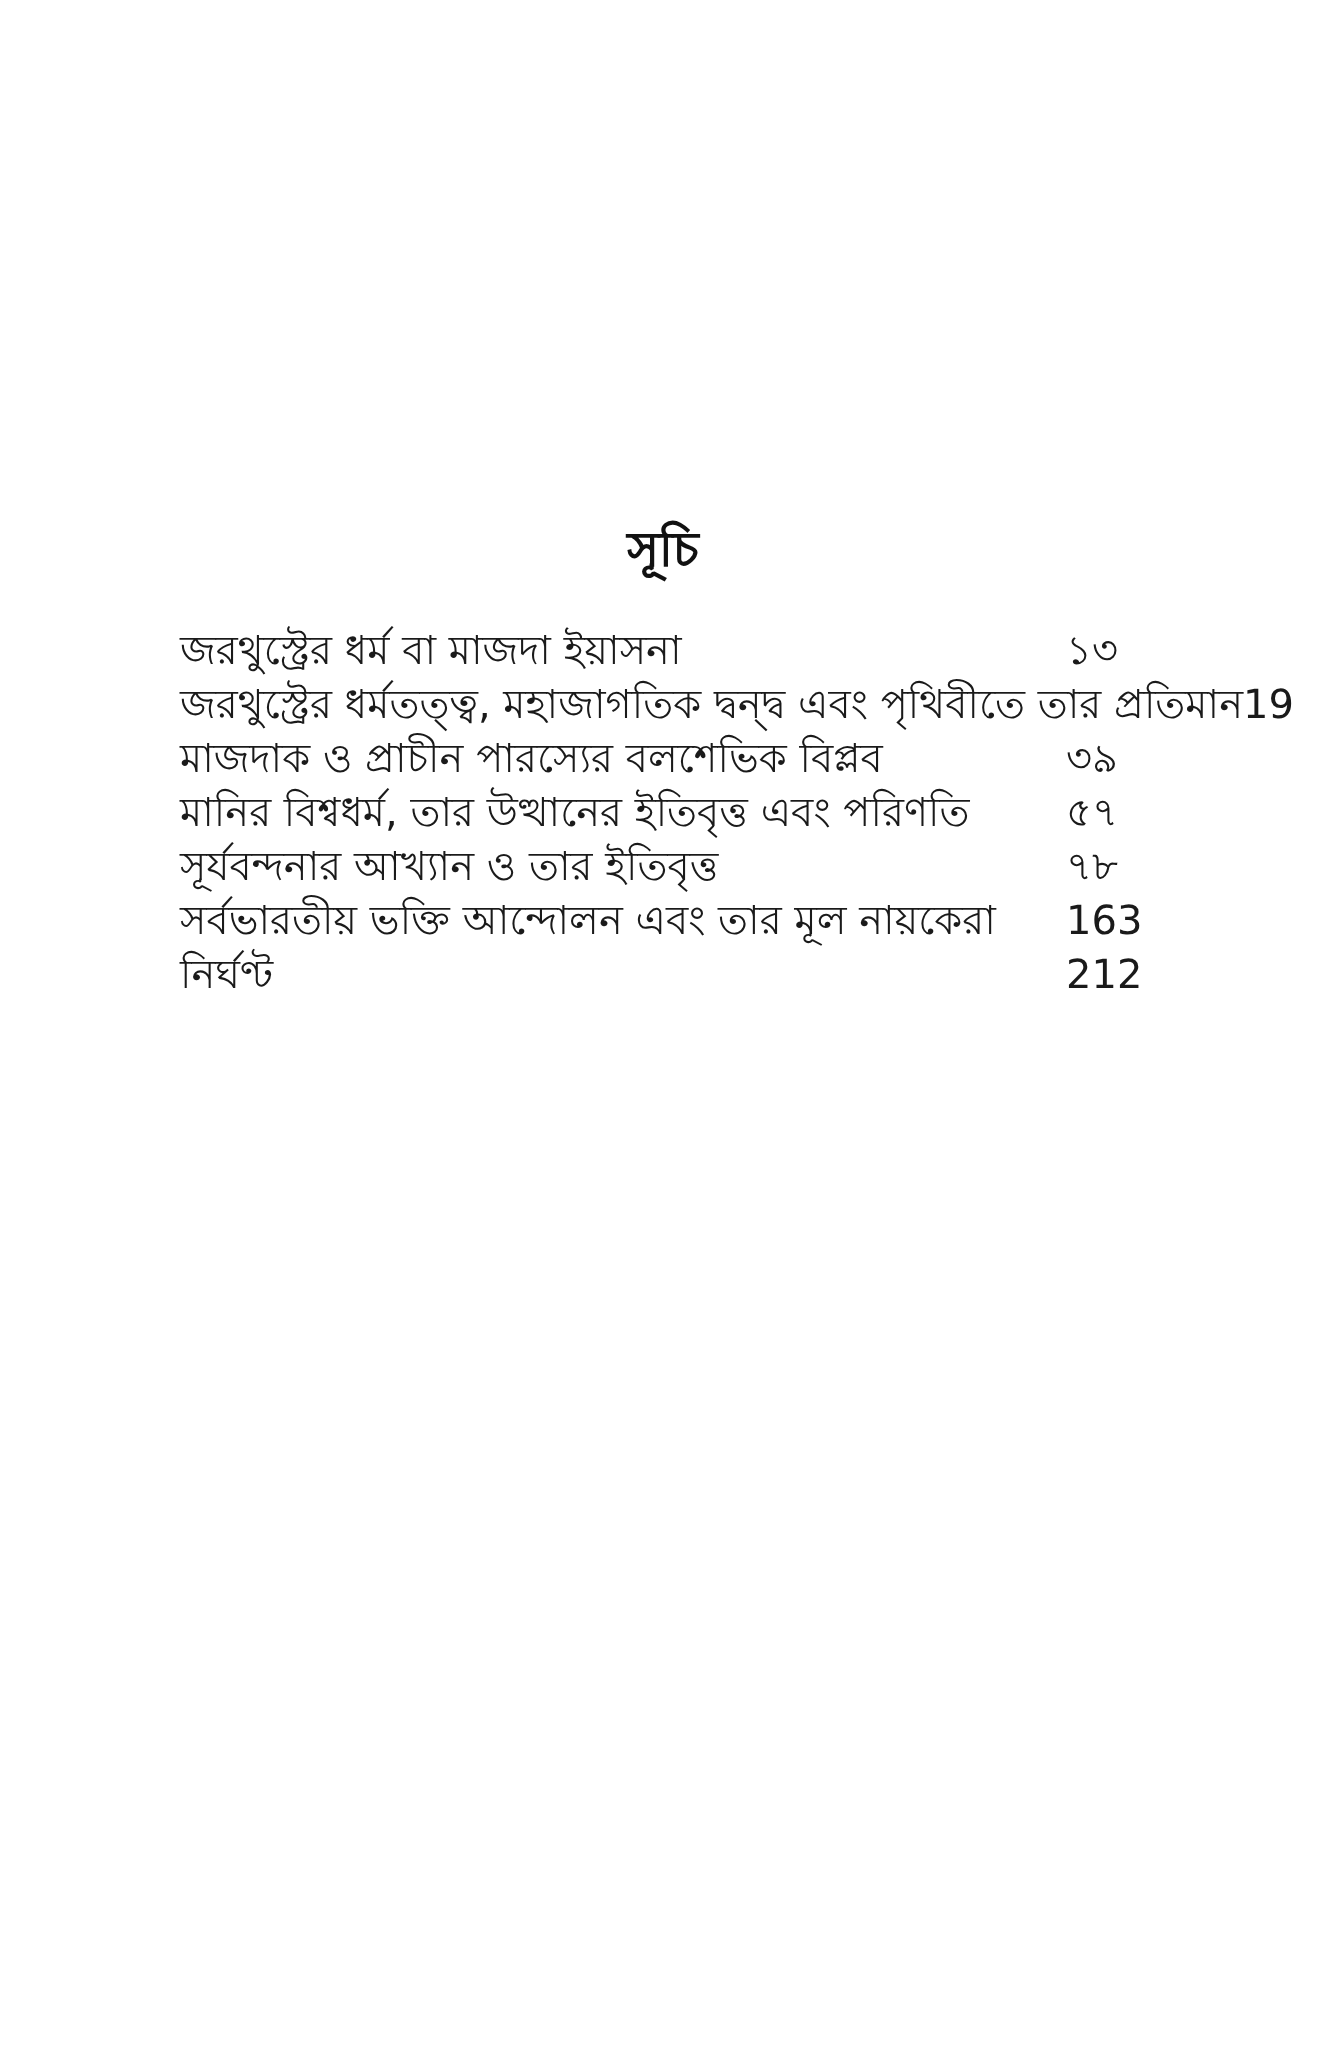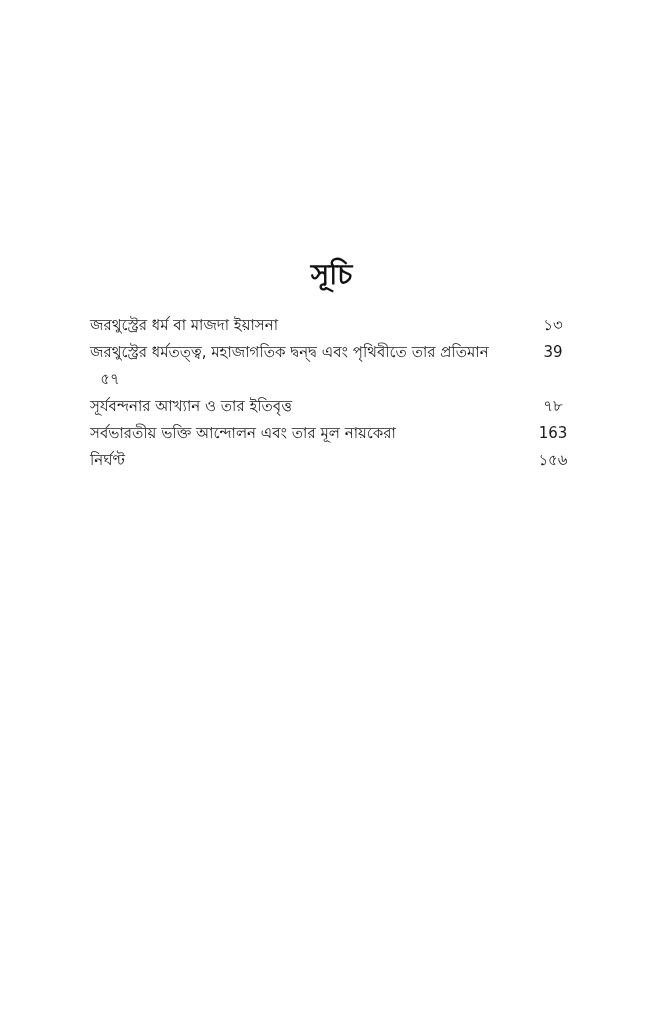--- a/index.html
+++ b/index.html
@@ -20,76 +20,81 @@
       left: 0; top: 0;
       width: 663px; height: 1024px;
       background: #ffffff;
     }
     .title {
       position: absolute;
       top: 258px;
       left: 0;
       width: 663px;
       text-align: center;
-      font-size: 28px;
+      font-size: 24px;
       line-height: 34px;
       font-weight: 600;
       color: #111;
     }
     .toc {
       position: absolute;
       top: 312px;
       left: 90px;
       width: 483px;
       margin: 0;
       padding: 0;
       list-style: none;
     }
     .toc-row {
       display: flex;
       justify-content: space-between;
       align-items: baseline;
       height: 27px;
       line-height: 27px;
-      font-size: 15px;
+      font-size: 20px;
       color: #1a1a1a;
     }
     .toc-title {
       white-space: nowrap;
     }
     .toc-page {
       white-space: nowrap;
-      text-align: center;
+      text-align: left;
       min-width: 40px;
     }
   </style>
 </head>
 <body>
 
 <div class="page">
   <div class="title">সূচি</div>
 
   <ul class="toc">
     <li class="toc-row">
       <span class="toc-title">জরথুস্ট্রের ধর্ম বা মাজদা ইয়াসনা</span>
       <span class="toc-page">১৩</span>
     </li>
     <li class="toc-row">
       <span class="toc-title">জরথুস্ট্রের ধর্মতত্ত্ব, মহাজাগতিক দ্বন্দ্ব এবং পৃথিবীতে তার প্রতিমান</span>
-      <span class="toc-page">39</span>
+      <span class="toc-page">19</span>
     </li>
     <li class="toc-row">
+      <span class="toc-title">মাজদাক ও প্রাচীন পারস্যের বলশেভিক বিপ্লব</span>
+      <span class="toc-page">৩৯</span>
+    </li>
+    <li class="toc-row">
+      <span class="toc-title">মানির বিশ্বধর্ম, তার উত্থানের ইতিবৃত্ত এবং পরিণতি</span>
       <span class="toc-page">৫৭</span>
     </li>
     <li class="toc-row">
       <span class="toc-title">সূর্যবন্দনার আখ্যান ও তার ইতিবৃত্ত</span>
       <span class="toc-page">৭৮</span>
     </li>
     <li class="toc-row">
       <span class="toc-title">সর্বভারতীয় ভক্তি আন্দোলন এবং তার মূল নায়কেরা</span>
       <span class="toc-page">163</span>
     </li>
     <li class="toc-row">
       <span class="toc-title">নির্ঘণ্ট</span>
-      <span class="toc-page">১৫৬</span>
+      <span class="toc-page">212</span>
     </li>
   </ul>
 </div>
 
 </body></html>

